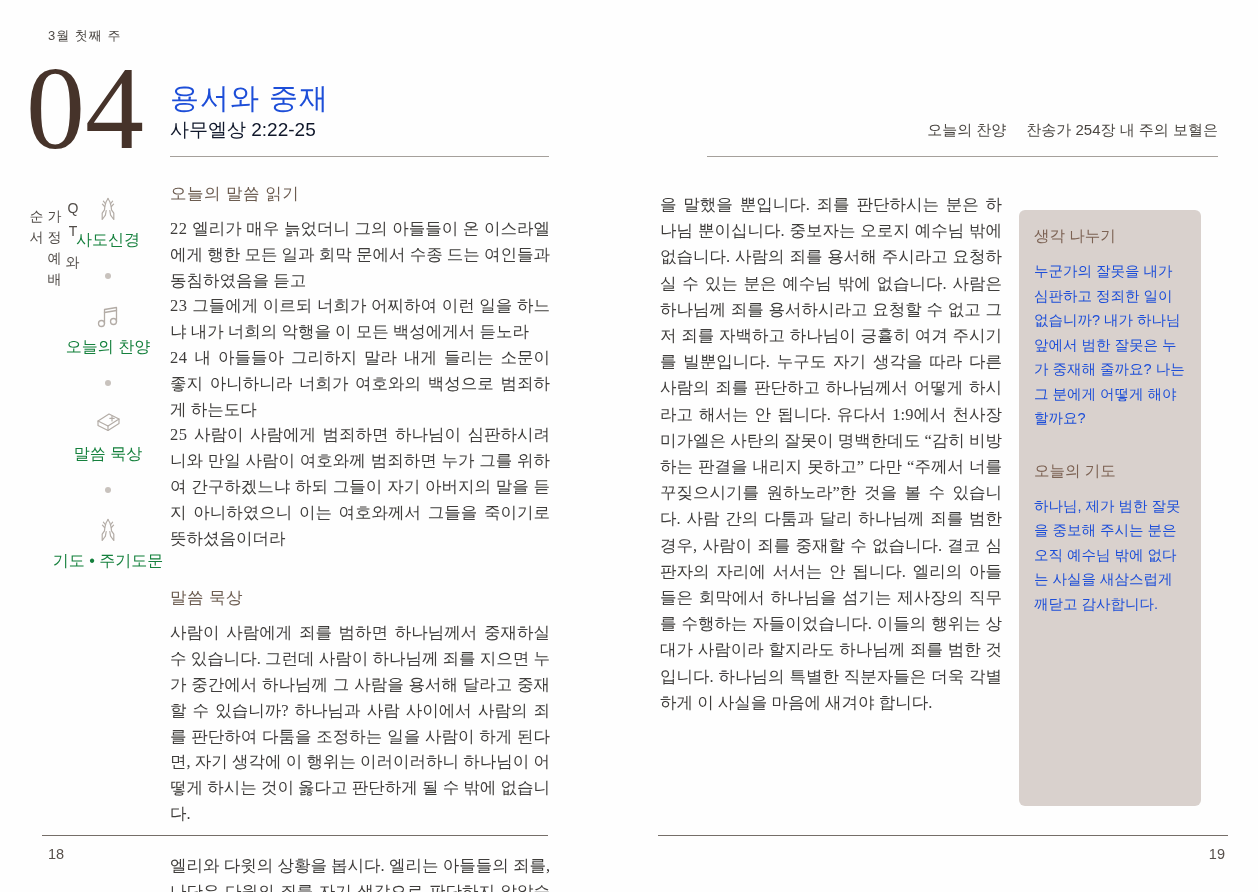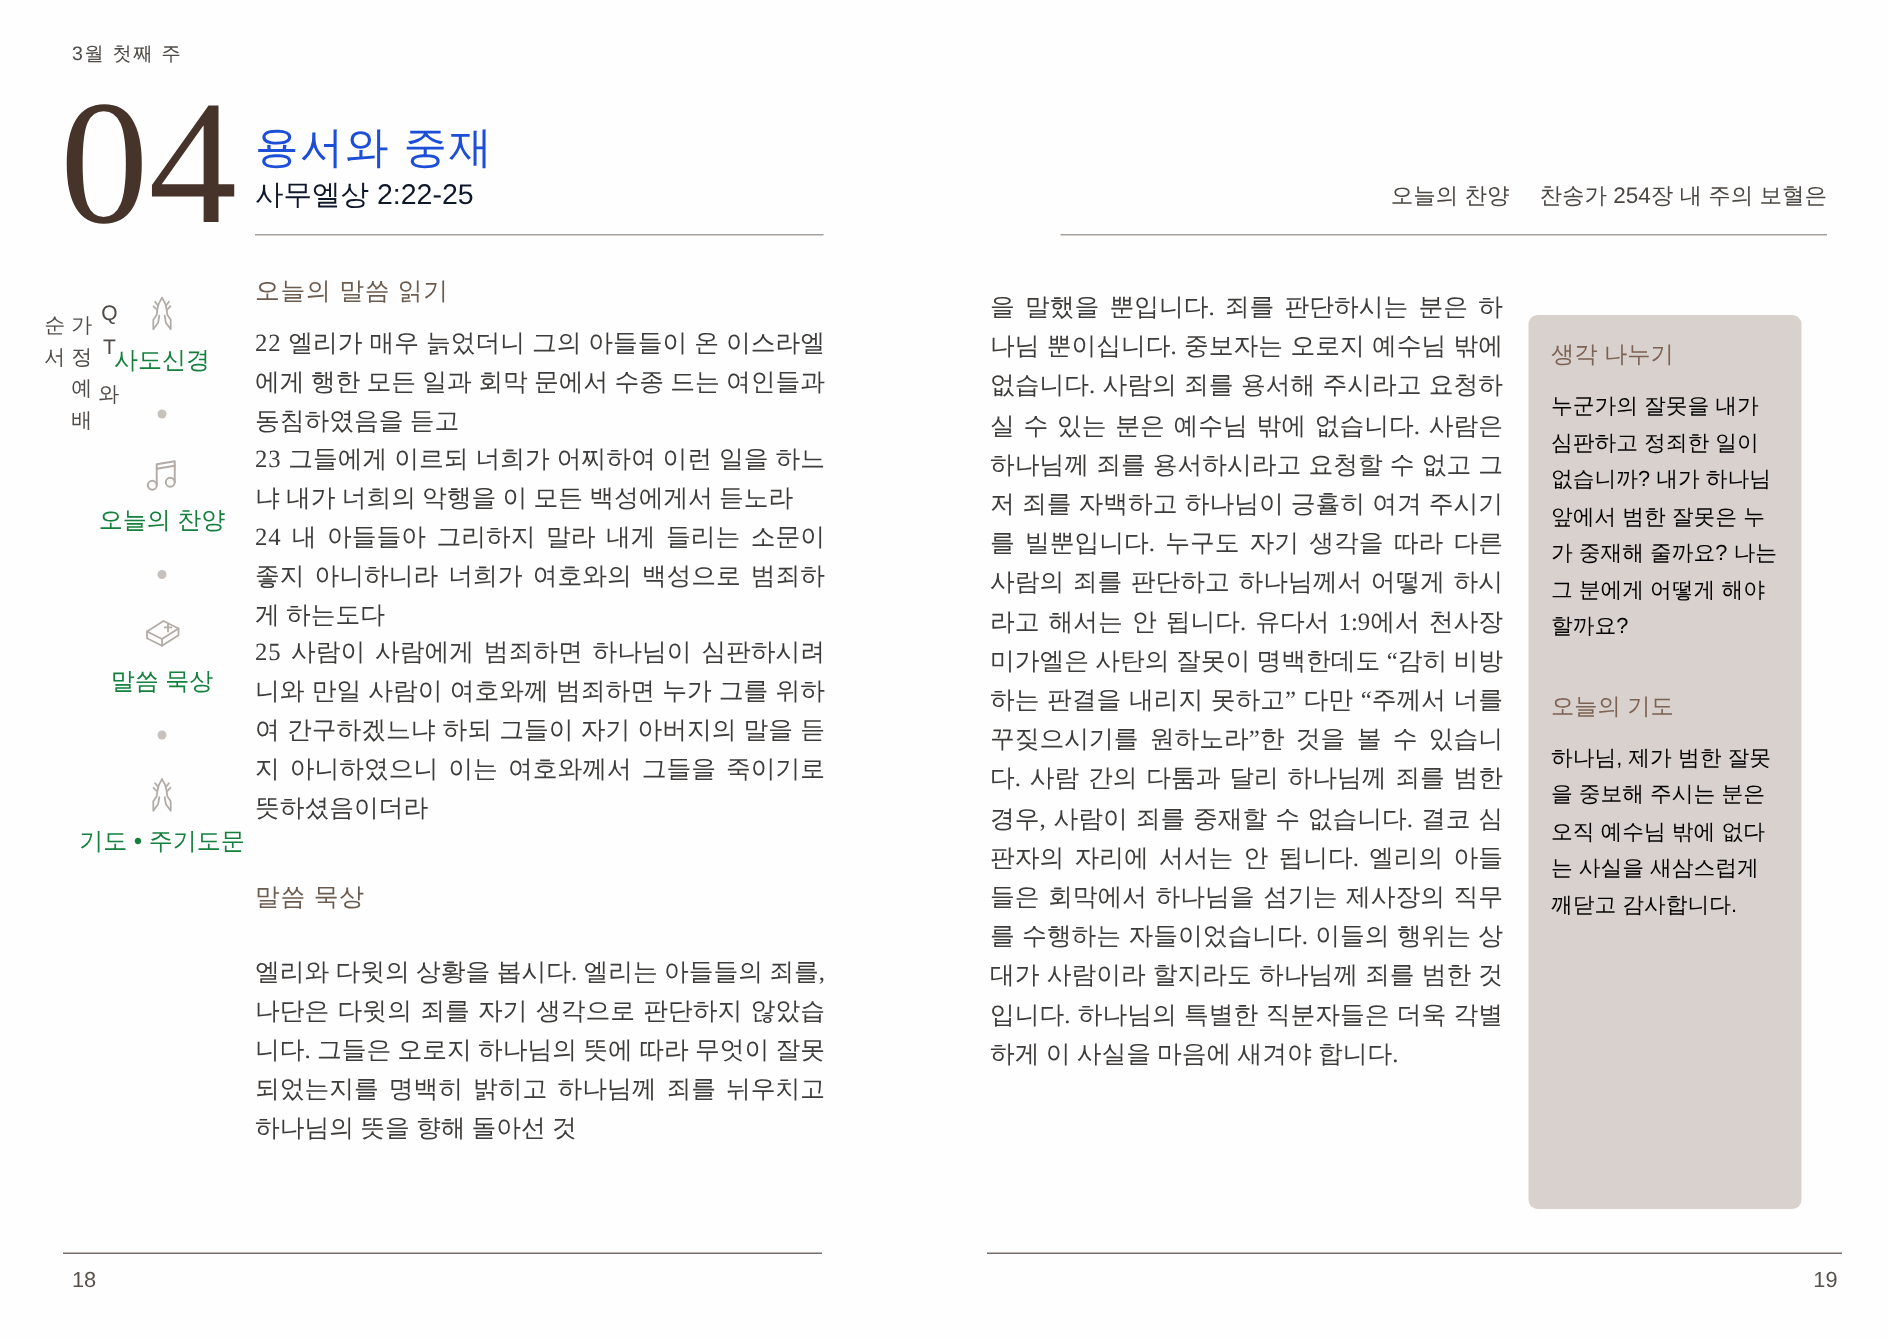--- a/index.html
+++ b/index.html
@@ -3,21 +3,21 @@
 <meta charset="utf-8">
 <style>
   * { margin:0; padding:0; box-sizing:border-box; }
   html,body { background:#ffffff; }
   .spread {
     position:relative; width:1258px; height:892px; background:#fefefe;
     font-family:"Liberation Sans", sans-serif; overflow:hidden;
   }
   
   .week-label { position:absolute; left:48px; top:27px; font-size:13px; color:#4e4a46; letter-spacing:1px; }
-  .day-number { position:absolute; left:40px; top:50px; font-family:"Liberation Serif", serif;
+  .day-number { position:absolute; left:26px; top:50px; font-family:"Liberation Serif", serif;
                 font-size:118px; line-height:1; color:#46332a; }
   .main-title { position:absolute; left:170px; top:79px; font-size:29px; font-weight:500; color:#1d4ed8; letter-spacing:1px; }
   .scripture-ref { position:absolute; left:170px; top:117px; font-size:19px; color:#0f172a; }
   .rule { position:absolute; height:1px; background:#a5a09b; }
   .rule-header-left  { left:170px; top:156px; width:379px; }
   .rule-header-right { left:707px; top:156px; width:511px; }
   .hymn-line { position:absolute; top:121px; right:40px; font-size:15px; color:#4a4641; display:flex; gap:20px; }
 
   
   .vertical-title { position:absolute; left:28px; top:200px; writing-mode:vertical-rl; text-orientation:upright;
@@ -39,21 +39,21 @@
   .para-gap { margin-top:26px; }
 
   .right-column { position:absolute; left:660px; top:192px; width:342px; }
   .right-column p { font-family:"Liberation Serif", serif; font-size:16.5px; line-height:26.2px;
                     color:#3e3c3a; text-align:justify; }
 
   
   .share-box { position:absolute; left:1019px; top:210px; width:182px; height:596px;
                background:#d9d1cd; border-radius:6px; padding:16px 15px; }
   .box-heading { font-size:15.5px; color:#7c6253; margin-bottom:12px; }
-  .box-body { font-size:14.5px; line-height:24.5px; color:#000000; }
+  .box-body { font-size:14.5px; line-height:24.5px; color:#1d4ed8; }
   .box-section-2 { margin-top:30px; }
 
   
   .rule-footer-left  { left:42px;  top:835px; width:506px; background:#756e68; }
   .rule-footer-right { left:658px; top:835px; width:570px; background:#756e68; }
   .page-num { position:absolute; top:846px; font-size:14.5px; color:#57504b; }
   .page-num-left  { left:48px; }
   .page-num-right { right:33px; }
 
   svg.icon { stroke:#b3aca6; fill:none; stroke-width:1.2; stroke-linecap:round; stroke-linejoin:round; }
@@ -134,20 +134,21 @@
   <div class="left-column">
     <div class="section-heading">오늘의 말씀 읽기</div>
     <div class="serif-body">
       <p><span class="verse-num">22</span> <span>엘리가 매우 늙었더니 그의 아들들이 온 이스라엘에게 행한 모든 일과 회막 문에서 수종 드는 여인들과 동침하였음을 듣고</span></p>
       <p><span class="verse-num">23</span> <span>그들에게 이르되 너희가 어찌하여 이런 일을 하느냐 내가 너희의 악행을 이 모든 백성에게서 듣노라</span></p>
       <p><span class="verse-num">24</span> <span>내 아들들아 그리하지 말라 내게 들리는 소문이 좋지 아니하니라 너희가 여호와의 백성으로 범죄하게 하는도다</span></p>
       <p><span class="verse-num">25</span> <span>사람이 사람에게 범죄하면 하나님이 심판하시려니와 만일 사람이 여호와께 범죄하면 누가 그를 위하여 간구하겠느냐 하되 그들이 자기 아버지의 말을 듣지 아니하였으니 이는 여호와께서 그들을 죽이기로 뜻하셨음이더라</span></p>
     </div>
     <div class="section-heading meditation-heading">말씀 묵상</div>
     <div class="serif-body">
+      <p>사람이 사람에게 죄를 범하면 하나님께서 중재하실 수 있습니다. 그런데 사람이 하나님께 죄를 지으면 누가 중간에서 하나님께 그 사람을 용서해 달라고 중재할 수 있습니까? 하나님과 사람 사이에서 사람의 죄를 판단하여 다툼을 조정하는 일을 사람이 하게 된다면, 자기 생각에 이 행위는 이러이러하니 하나님이 어떻게 하시는 것이 옳다고 판단하게 될 수 밖에 없습니다.</p>
       <p class="para-gap">엘리와 다윗의 상황을 봅시다. 엘리는 아들들의 죄를, 나단은 다윗의 죄를 자기 생각으로 판단하지 않았습니다. 그들은 오로지 하나님의 뜻에 따라 무엇이 잘못 되었는지를 명백히 밝히고 하나님께 죄를 뉘우치고 하나님의 뜻을 향해 돌아선 것</p>
     </div>
   </div>
 
   <div class="right-column">
     <p>을 말했을 뿐입니다. 죄를 판단하시는 분은 하나님 뿐이십니다. 중보자는 오로지 예수님 밖에 없습니다. 사람의 죄를 용서해 주시라고 요청하실 수 있는 분은 예수님 밖에 없습니다. 사람은 하나님께 죄를 용서하시라고 요청할 수 없고 그저 죄를 자백하고 하나님이 긍휼히 여겨 주시기를 빌뿐입니다. 누구도 자기 생각을 따라 다른 사람의 죄를 판단하고 하나님께서 어떻게 하시라고 해서는 안 됩니다. 유다서 1:9에서 천사장 미가엘은 사탄의 잘못이 명백한데도 “감히 비방하는 판결을 내리지 못하고” 다만 “주께서 너를 꾸짖으시기를 원하노라”한 것을 볼 수 있습니다. 사람 간의 다툼과 달리 하나님께 죄를 범한 경우, 사람이 죄를 중재할 수 없습니다. 결코 심판자의 자리에 서서는 안 됩니다. 엘리의 아들들은 회막에서 하나님을 섬기는 제사장의 직무를 수행하는 자들이었습니다. 이들의 행위는 상대가 사람이라 할지라도 하나님께 죄를 범한 것입니다. 하나님의 특별한 직분자들은 더욱 각별하게 이 사실을 마음에 새겨야 합니다.</p>
   </div>
 
   <div class="share-box">
     <div class="box-heading">생각 나누기</div>

